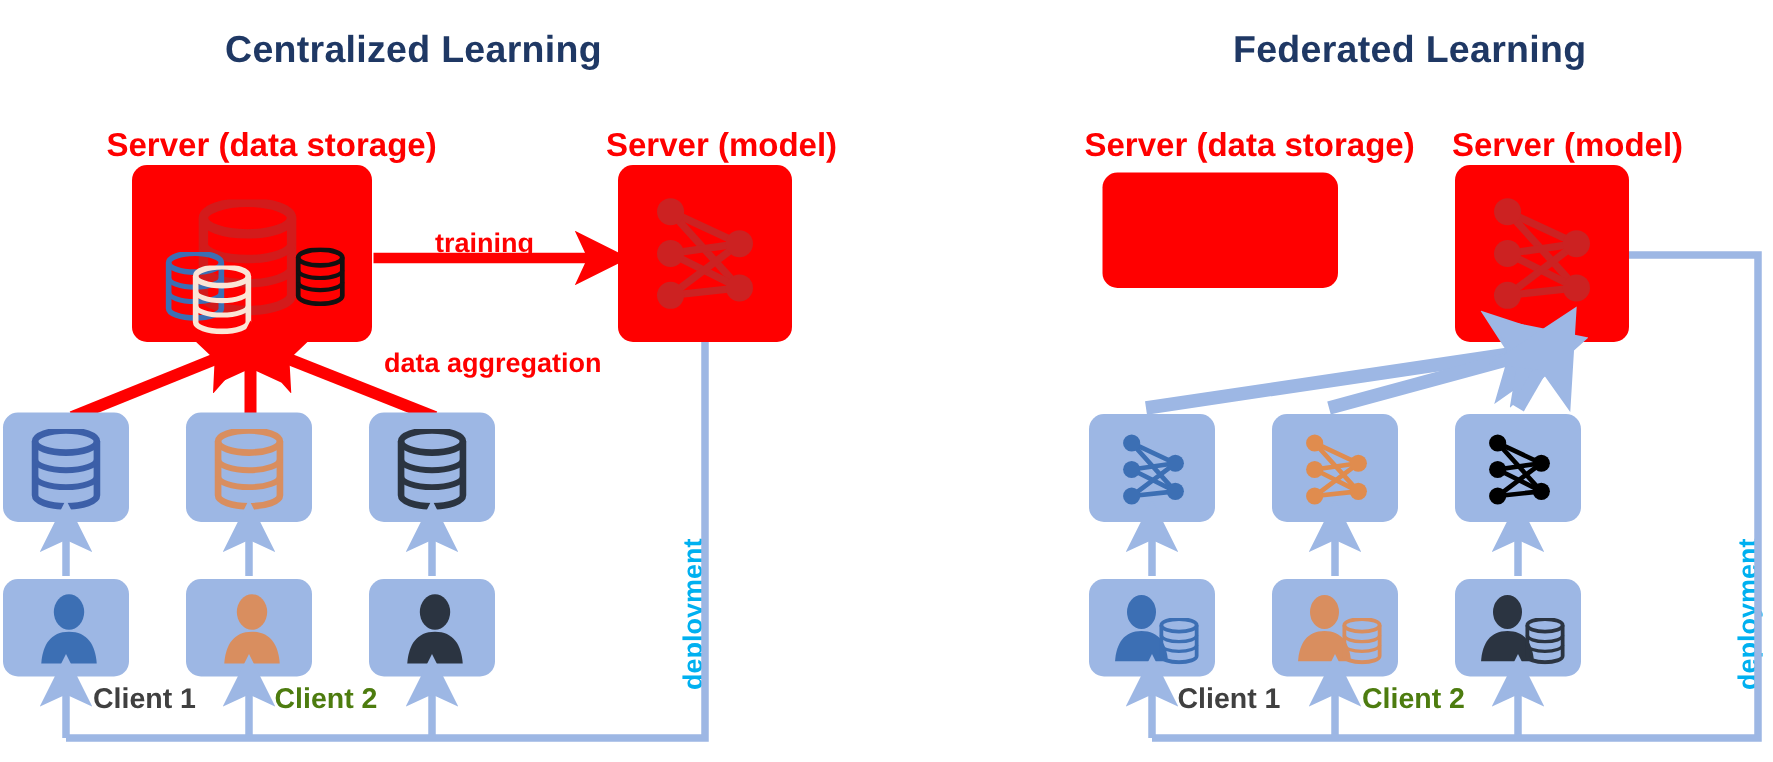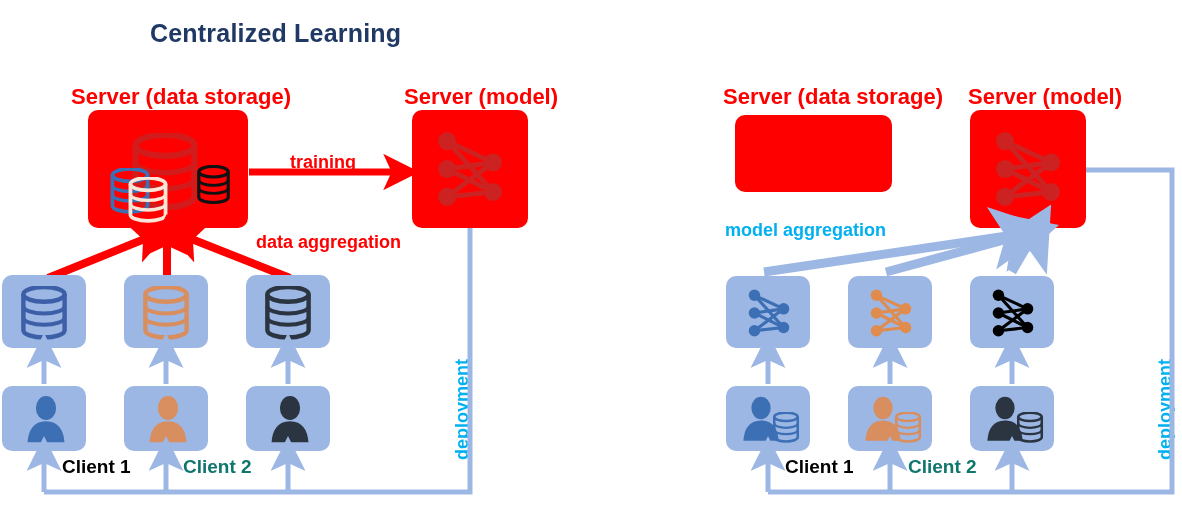--- a/index.html
+++ b/index.html
@@ -8,40 +8,40 @@
   #stage{position:relative;width:1182px;height:380px;background:#fff;}
   #svgroot{position:absolute;left:0;top:0;width:1182px;height:508px;}
   .ttl{position:absolute;font-weight:bold;font-size:25px;color:#1F3864;
        letter-spacing:.2px;white-space:nowrap;}
   .srv-lbl{position:absolute;font-weight:bold;font-size:22px;color:#FF0000;
        white-space:nowrap;}
   .edge-lbl{position:absolute;font-weight:bold;font-size:18px;white-space:nowrap;}
   .red-lbl{color:#FF0000;}
   .cyan-lbl{color:#00B0F0;}
   .client-lbl{position:absolute;font-weight:bold;font-size:19px;white-space:nowrap;}
-  .c1{color:#000000;}
-  .c2{color:#0f766e;}
+  .c1{color:#404040;}
+  .c2{color:#4d7c0f;}
   .vert{transform-origin:0 0;transform:rotate(-90deg);}
 </style>
 </head>
 <body>
 
 <div id="stage">
 
   <div class="ttl" style="left:150px;top:19px;">Centralized Learning</div>
+  <div class="ttl" style="left:822px;top:19px;">Federated Learning</div>
 
   <div class="srv-lbl" style="left:71px;top:84px;">Server (data storage)</div>
   <div class="srv-lbl" style="left:404px;top:84px;">Server (model)</div>
   <div class="srv-lbl" style="left:723px;top:84px;">Server (data storage)</div>
   <div class="srv-lbl" style="left:968px;top:84px;">Server (model)</div>
 
   <div class="edge-lbl red-lbl" style="left:290px;top:140px;margin-top:12px;">training</div>
   <div class="edge-lbl red-lbl" style="left:256px;top:232px;">data aggregation</div>
   <div class="edge-lbl cyan-lbl vert" style="left:452px;top:460px;">deployment</div>
-  <div class="edge-lbl cyan-lbl" style="left:725px;top:220px;">model aggregation</div>
   <div class="edge-lbl cyan-lbl vert" style="left:1155px;top:460px;">deployment</div>
 
   <div class="client-lbl c1" style="left:62px;top:456px;">Client 1</div>
   <div class="client-lbl c2" style="left:183px;top:456px;">Client 2</div>
   <div class="client-lbl c1" style="left:785px;top:456px;">Client 1</div>
   <div class="client-lbl c2" style="left:908px;top:456px;">Client 2</div>
 
   <svg id="svgroot" viewBox="0 0 1182 508">
     <defs>
       <marker id="blueArrow" markerWidth="7" markerHeight="7" refX="3.2" refY="3.5" orient="auto" markerUnits="strokeWidth">

